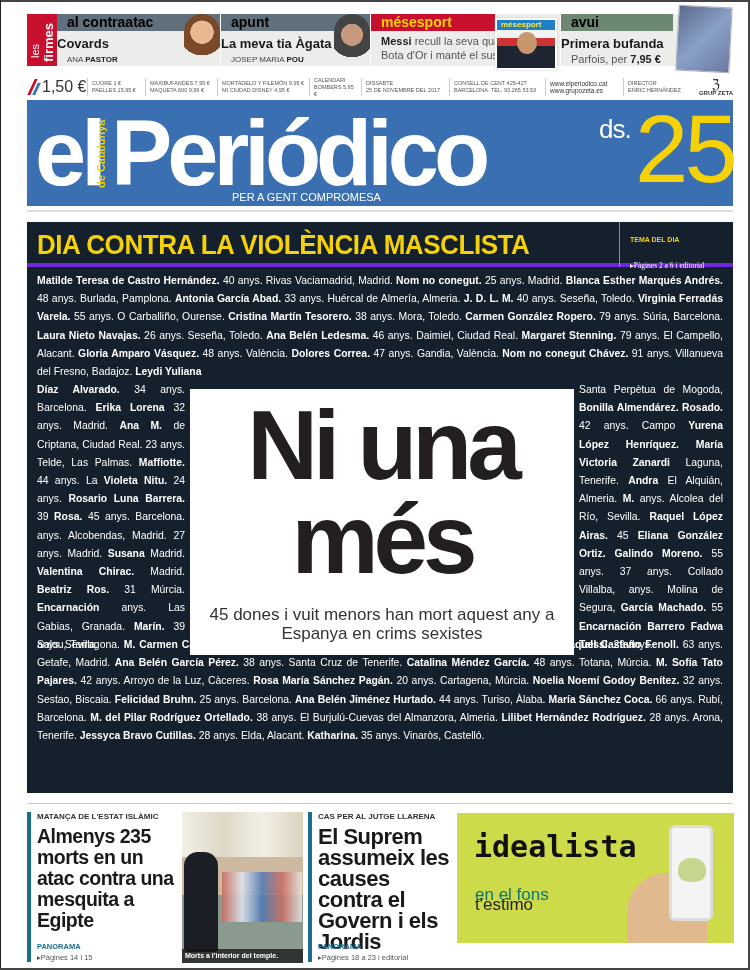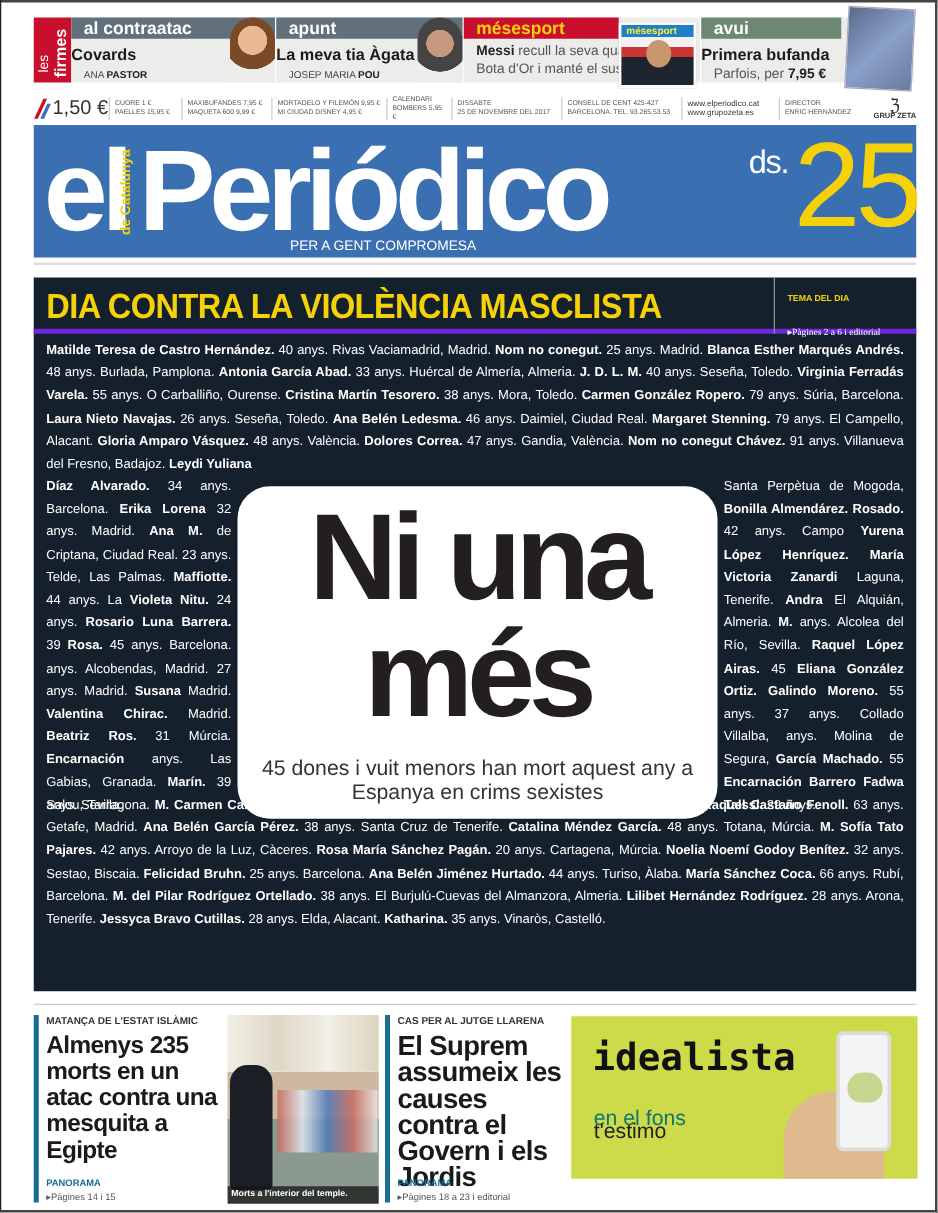--- a/index.html
+++ b/index.html
@@ -6,21 +6,21 @@
   html, body { width: 750px; height: 970px; background: #ffffff; overflow: hidden; }
   body { font-family: "Liberation Sans", sans-serif; color: #1a1a1a; position: relative; }
 
   
   .promo { position: absolute; top: 14px; left: 27px; width: 706px; height: 52px; display: flex; }
   .firmes { width: 30px; height: 52px; background: #c8102e; color: #fff; position: relative; }
   .firmes .les, .firmes .firm { position: absolute; transform: rotate(-90deg); transform-origin: left top; white-space: nowrap; }
   .firmes .les { left: 2px; top: 44px; font-size: 11px; }
   .firmes .firm { left: 14px; top: 48px; font-size: 13px; font-weight: bold; }
   .pbox { position: relative; height: 52px; background: #ececea; border-right: 1px solid #fff; }
-  .pbox .ptag { height: 17px; line-height: 17px; padding-left: 10px; color: #ffffff; font-size: 14px; font-weight: bold; }
+  .pbox .ptag { height: 17px; line-height: 17px; padding-left: 10px; color: #000000; font-size: 14px; font-weight: bold; }
   .pbox .ptitle { font-size: 13px; font-weight: bold; margin-top: 5px; white-space: nowrap; }
   .pbox .psub { padding-left: 10px; font-size: 11px; color: #555; margin-top: 2px; white-space: nowrap; }
   .pbox .author { padding-left: 10px; font-size: 8px; color: #444; margin-top: 4px; }
   .pbox .author b { color: #222; }
   .tag-grey { background: #60707c; }
   .tag-red { background: #c8102e; }
   .tag-green { background: #6c8772; }
   .photo-circle { position: absolute; right: 0; top: 0; width: 36px; height: 52px; border-radius: 18px 18px 0 0; }
   .ph-ana { background: radial-gradient(circle at 50% 35%, #e8b893 0 30%, #7a4a28 31% 60%, #ececea 61%); }
   .ph-pou { background: radial-gradient(circle at 50% 40%, #c79a80 0 30%, #444 31% 62%, #ececea 63%); }
@@ -59,21 +59,21 @@
   .tema .t1 { font-size: 7px; font-weight: bold; color: #f5d10a; }
   .tema .t2 { font-size: 7.5px; color: #fff; margin-top: 18px; font-family: Liberation Serif, serif; }
 
   .names { color: #fff; font-size: 10.4px; line-height: 18.2px; position: absolute; }
   .names b { font-weight: bold; }
   .names-top { left: 10px; top: 50px; width: 686px; text-align: justify; }
   .names-left { left: 10px; top: 159px; width: 148px; text-align: justify; }
   .names-right { left: 552px; top: 159px; width: 144px; text-align: justify; }
   .names-bottom { left: 10px; top: 414px; width: 686px; text-align: justify; }
 
-  .ni-box { position: absolute; left: 163px; top: 167px; width: 384px; height: 266px; background: #fff; border-radius: 26px; }
+  .ni-box { position: absolute; left: 163px; top: 167px; width: 384px; height: 266px; background: #fff; }
   .ni1 { position: absolute; left: 0; width: 384px; text-align: center; top: 6px; font-size: 98px; font-weight: bold; letter-spacing: -5px; color: #231f20; line-height: 100px; }
   .ni2 { position: absolute; left: 0; width: 384px; text-align: center; top: 100px; font-size: 98px; font-weight: bold; letter-spacing: -5px; color: #231f20; line-height: 100px; }
   .ni-sub { position: absolute; left: 0; width: 384px; text-align: center; top: 216px; font-size: 17px; color: #333; line-height: 19px; }
 
   
   .bottom-rule { position: absolute; top: 803px; left: 27px; width: 706px; height: 1px; background: #ccc; }
   .story { position: absolute; top: 810px; }
   .story .bar { position: absolute; left: 0; top: 2px; width: 4px; height: 150px; background: #1a6d8f; }
   .story .kicker { position: absolute; left: 10px; top: 2px; font-size: 8px; font-weight: bold; color: #333; white-space: nowrap; }
   .story .hl { position: absolute; left: 10px; top: 16px; font-size: 19.5px; line-height: 21px; font-weight: bold; color: #1a1a1a; letter-spacing: -0.5px; }

